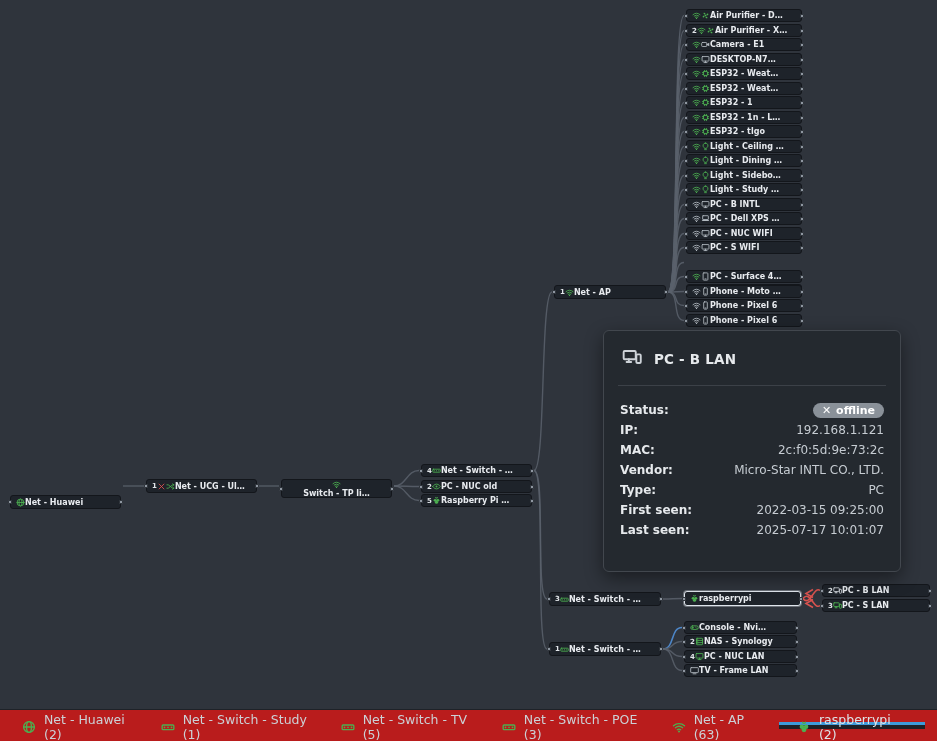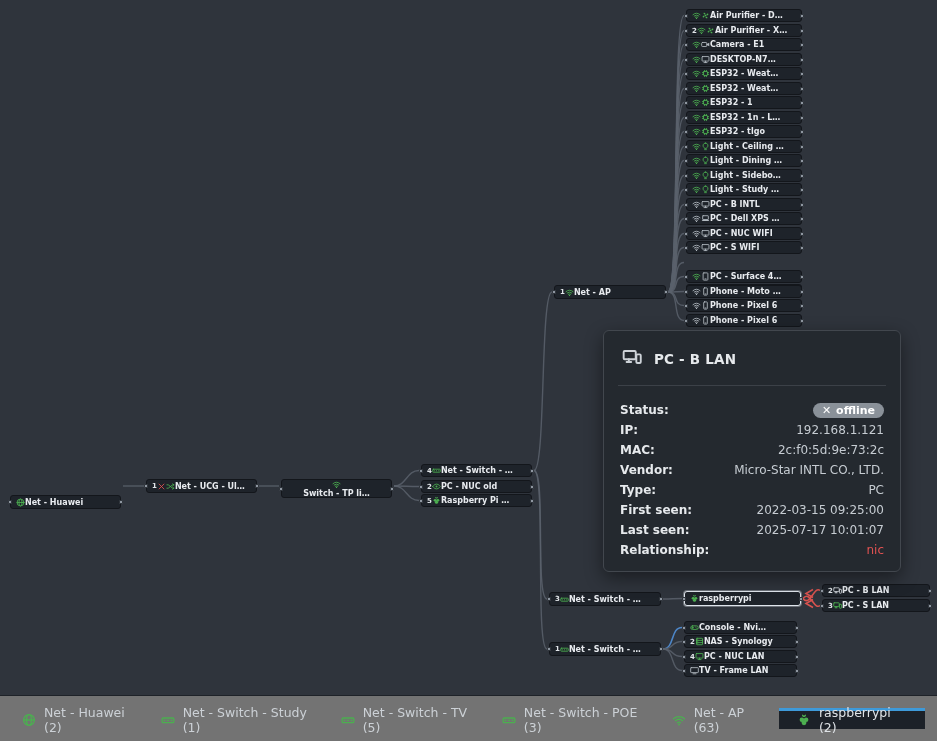--- a/index.html
+++ b/index.html
@@ -24,21 +24,21 @@
   .tt-header{display:flex;align-items:center;gap:12px;padding:4px 4px 0}
   .tt-title{font-size:13.5px;font-weight:700;letter-spacing:.2px}
   .tt-divider{border-top:1px solid #3c4148;margin:14px 0}
   .tt-row{display:flex;align-items:center;justify-content:space-between;height:20px;font-size:12px;padding:0 2px}
   .tt-label{font-weight:700}
   .tt-val{color:#c6ccd2;text-align:center}
   .tt-val.danger{color:#e05252}
   .offline-badge{display:inline-flex;align-items:center;gap:5px;background:#8a9199;color:#fff;
                  border-radius:10px;padding:1px 9px;font-size:11px;font-weight:700}
 
-  .tabbar{position:absolute;left:0;bottom:0;width:100%;height:46px;z-index:6;background:#737373;
+  .tabbar{position:absolute;left:0;bottom:0;width:100%;height:32px;z-index:6;background:#b91c1c;
           border-top:1px solid #1e2228;display:flex;align-items:stretch;justify-content:space-between;padding:12px 12px}
   .tab{display:flex;align-items:center;gap:8px;padding:0 10px;border-top:3px solid transparent;
        color:#ccd1d6;font-size:12.5px;cursor:pointer}
   .tab.active{background:#1c2128;border-top-color:#3e9ad9;color:#dfe3e7;padding:0 18px}
   .tab-icon{display:flex}
 </style>
 </head>
 <body>
 
 <div id="stage">
@@ -749,24 +749,20 @@
           <span class="tt-label">Type:</span>
           <span class="tt-val">PC</span>
         </div>
         <div class="tt-row">
           <span class="tt-label">First seen:</span>
           <span class="tt-val">2022-03-15 09:25:00</span>
         </div>
         <div class="tt-row">
           <span class="tt-label">Last seen:</span>
           <span class="tt-val">2025-07-17 10:01:07</span>
-        </div>
-        <div class="tt-row">
-          <span class="tt-label">Relationship:</span>
-          <span class="tt-val danger">nic</span>
         </div>
       </div>
   </div>
 </div>
 
 <div class="tabbar" id="tabbar">
     <div class="tab">
       <span class="tab-icon">
         <svg width="14" height="14" viewBox="0 0 24 24" fill="none" stroke="#4caf50" stroke-width="2.3" stroke-linecap="round" stroke-linejoin="round">
           <circle cx="12" cy="12" r="9.2"></circle>

